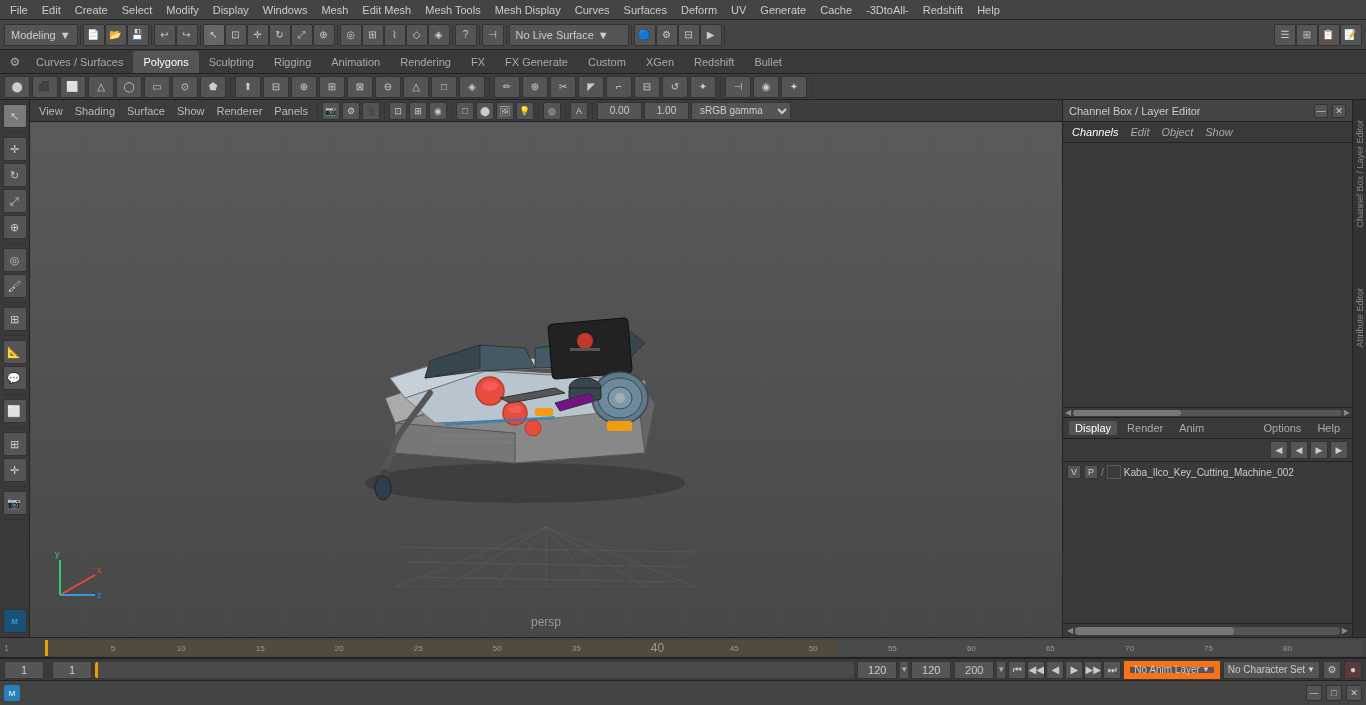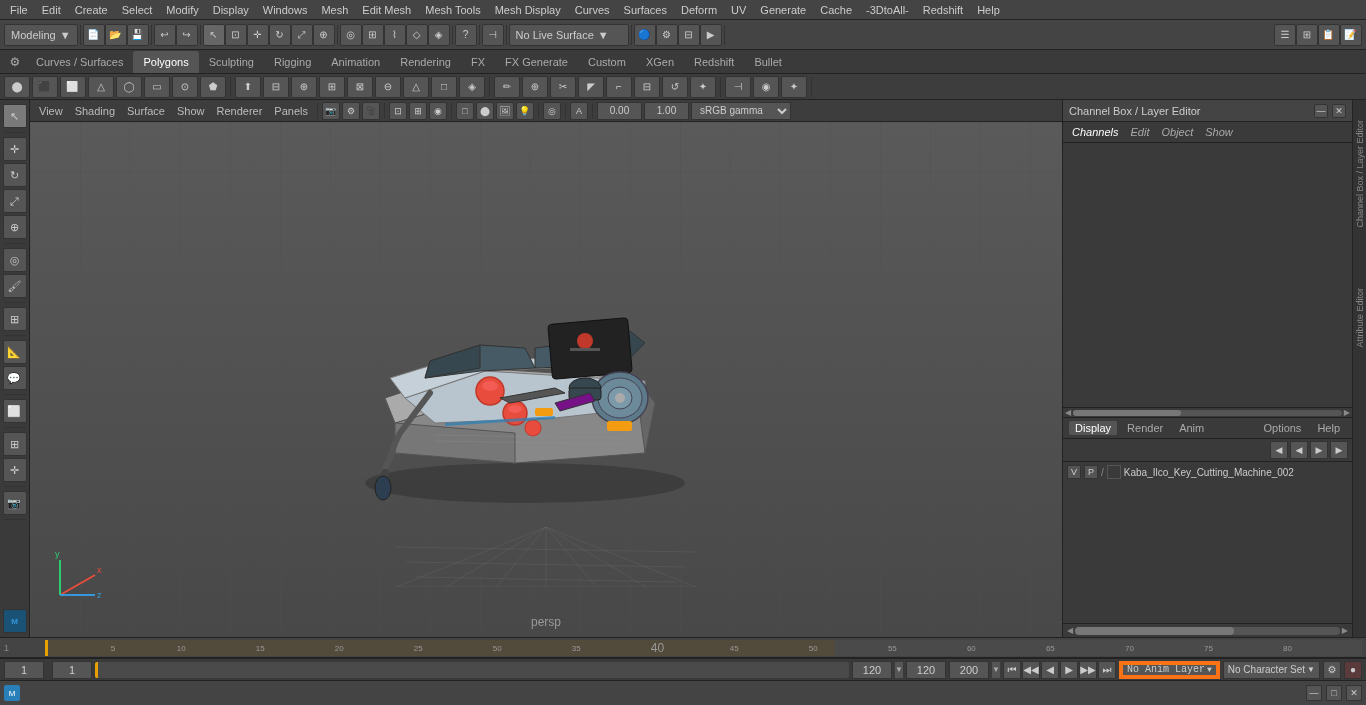--- a/index.html
+++ b/index.html
@@ -889,21 +889,21 @@
 
       <div style="display:flex;gap:1px;">
         <button class="playback-btn">⏮</button>
         <button class="playback-btn">◀◀</button>
         <button class="playback-btn">◀</button>
         <button class="playback-btn">▶</button>
         <button class="playback-btn">▶▶</button>
         <button class="playback-btn">⏭</button>
       </div>
 
-      <div style="display:flex;align-items:center;background:#555;border:4px solid #f97316;height:18px;padding:0 4px;font-size:10px;color:#ccc;gap:2px;cursor:pointer;font-family:Liberation Mono, monospace;">
+      <div style="display:flex;align-items:center;background:#555;border:6px solid #f97316;height:18px;padding:0 4px;font-size:10px;color:#ccc;gap:2px;cursor:pointer;">
         <span>No Anim Layer</span>
         <span style="font-size:8px;">▼</span>
       </div>
       <div style="display:flex;align-items:center;background:#555;border:1px solid #333;height:18px;padding:0 4px;font-size:10px;color:#ccc;gap:2px;cursor:pointer;">
         <span>No Character Set</span>
         <span style="font-size:8px;">▼</span>
       </div>
       <button class="playback-btn">⚙</button>
       <button class="playback-btn" style="background:#5a3a3a;">●</button>
     </div>

